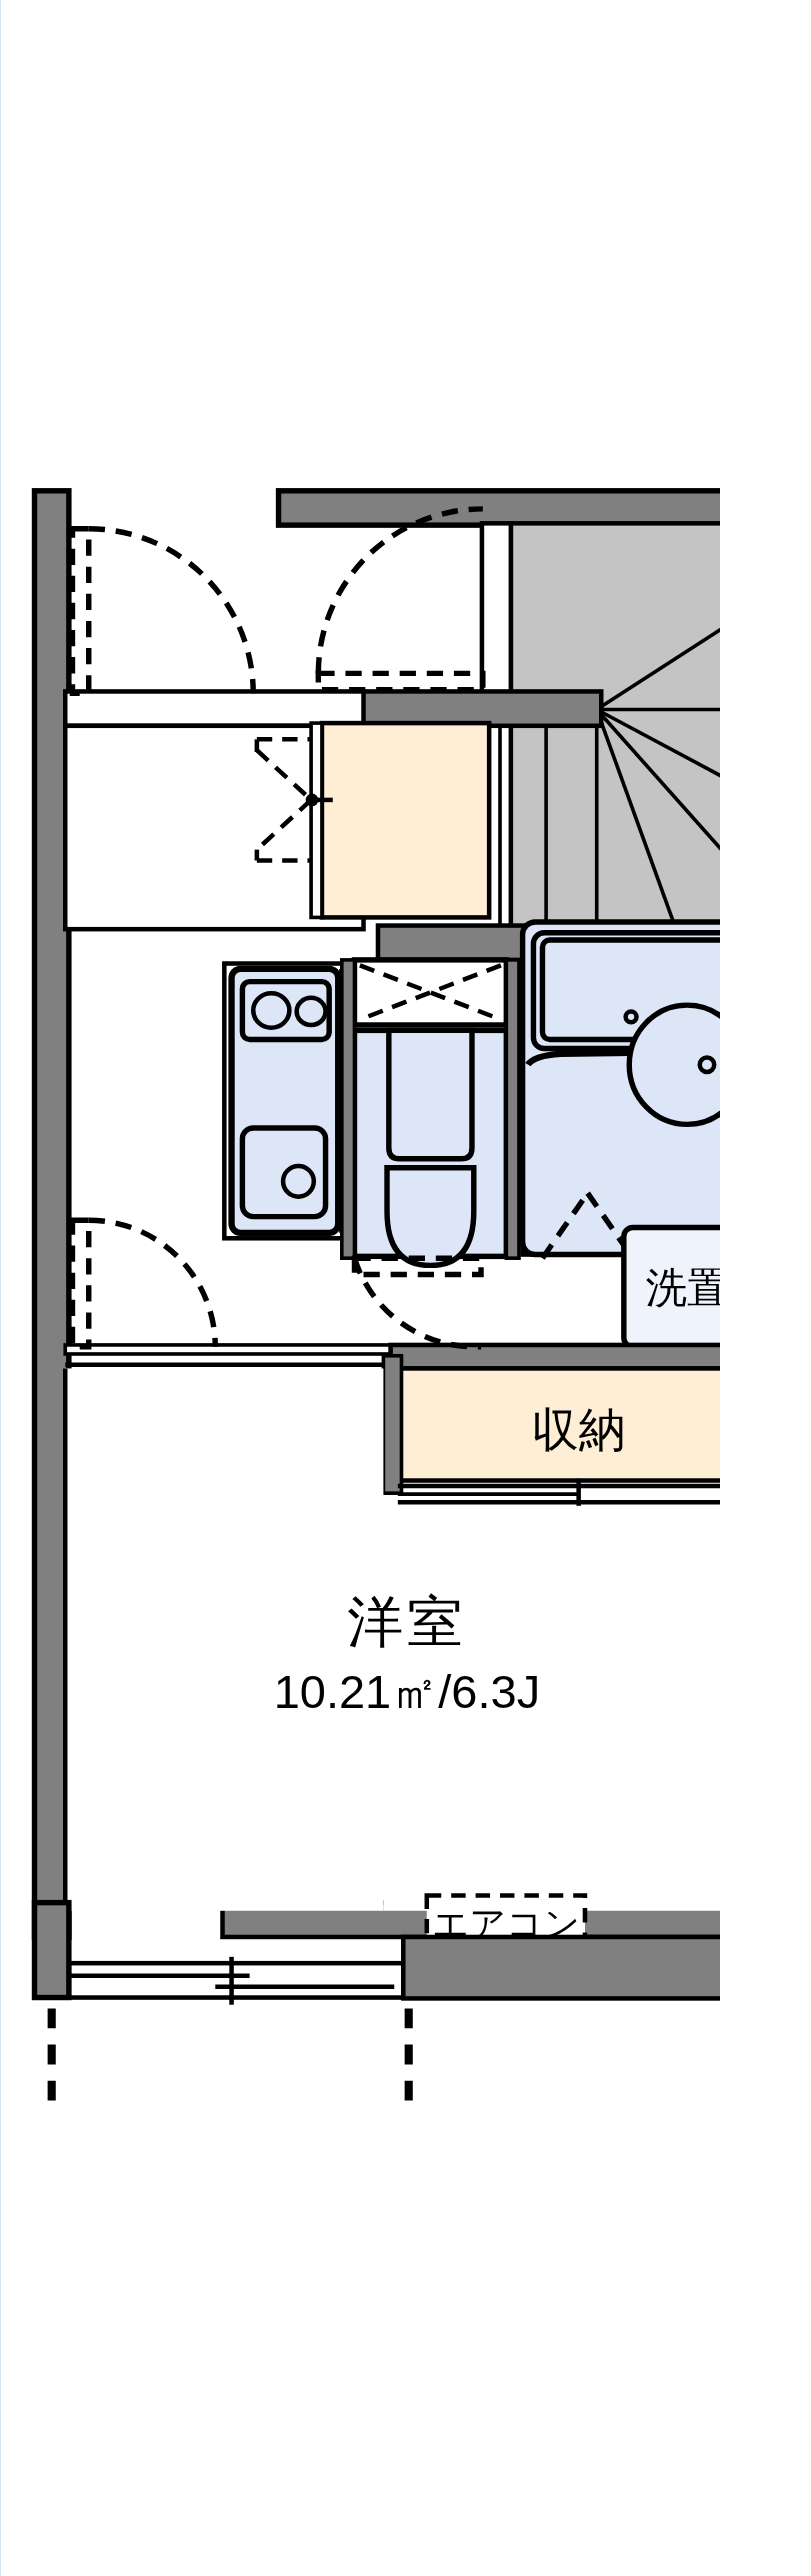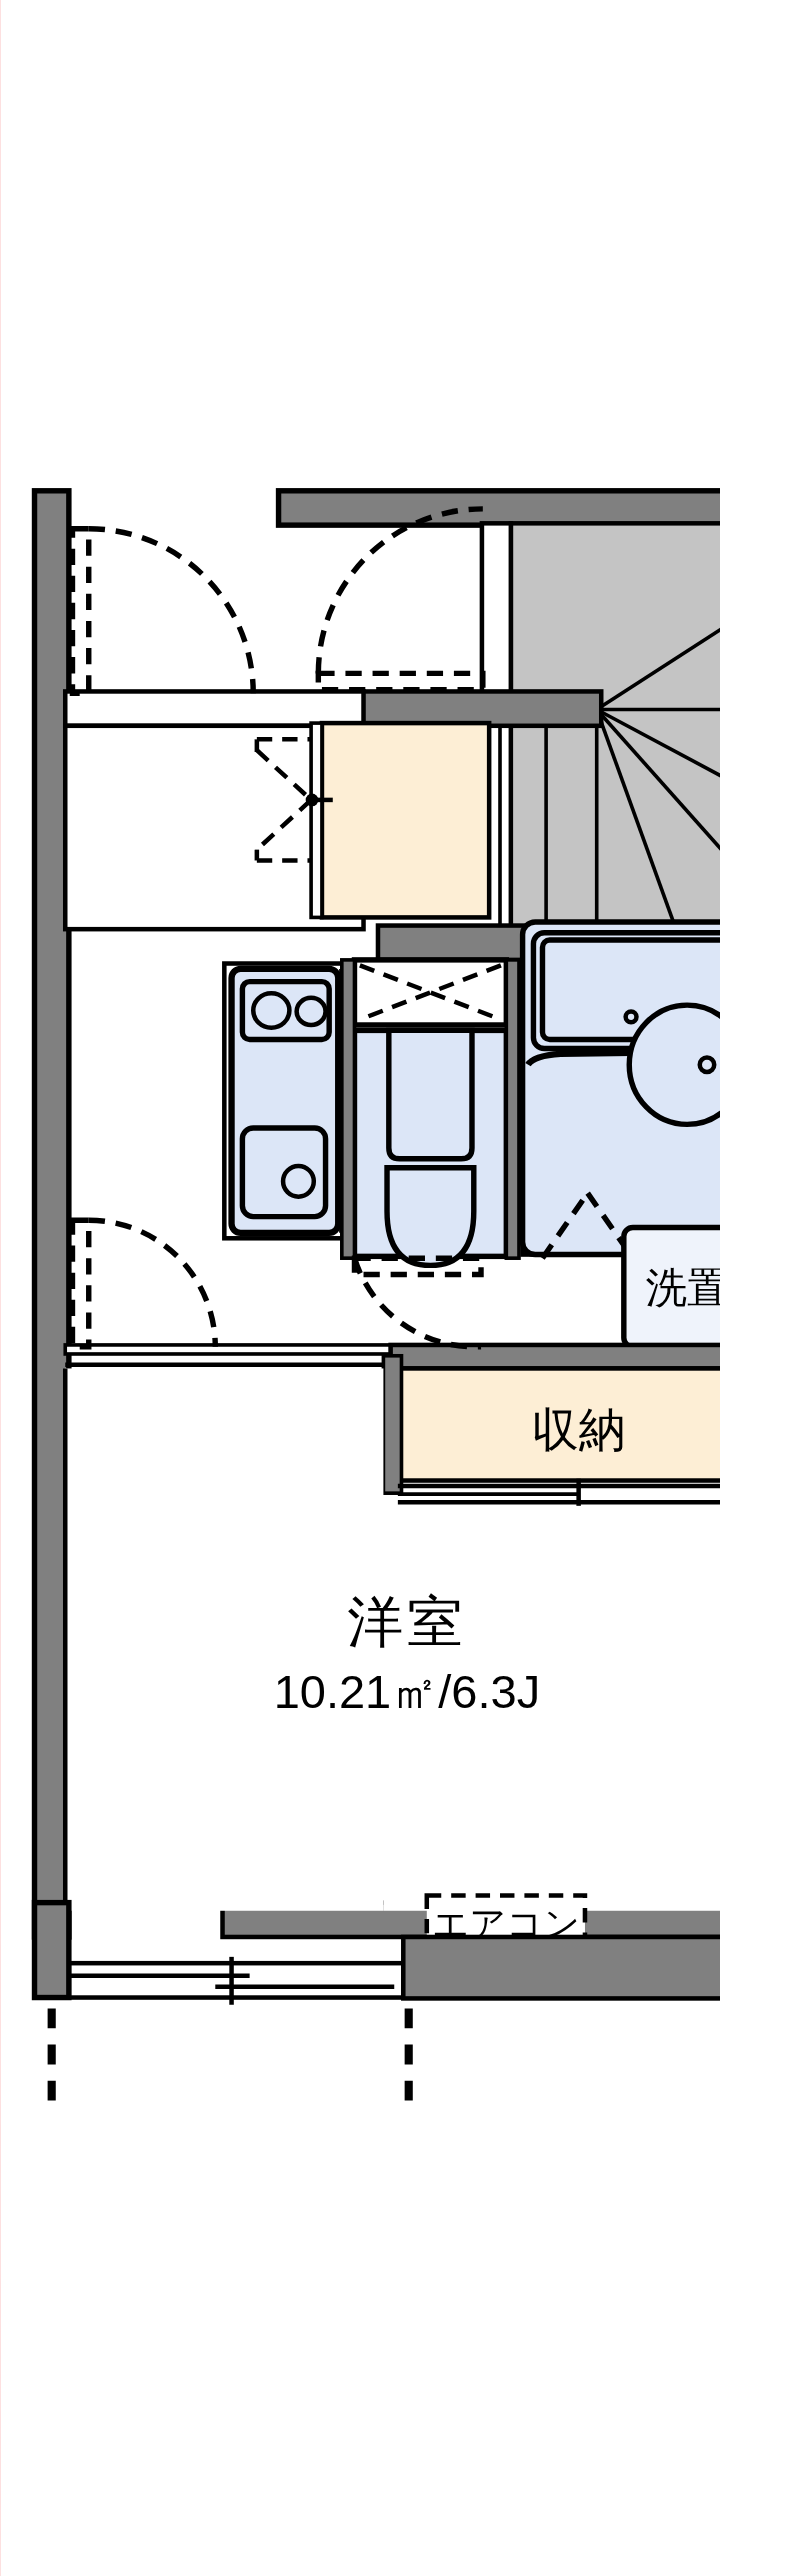--- a/index.html
+++ b/index.html
@@ -1,17 +1,17 @@
 <!DOCTYPE html>
 <html style="font-size:14.5px"><head>
 <meta charset="utf-8">
 <style>
   html,body{margin:0;padding:0;background:#ffffff;}
   body{width:812px;height:2576px;font-family:"Liberation Sans","DejaVu Sans",sans-serif;}
-  #stage{position:relative;width:720px;height:2576px;overflow:hidden;background:#ef4444;}
+  #stage{position:relative;width:720px;height:2576px;overflow:hidden;background:#0369a1;}
   svg{display:block;}
   text{font-family:"Liberation Sans","DejaVu Sans",sans-serif;}
 </style>
 </head>
 <body>
 
 <div id="stage">
 <svg width="812" height="2576" viewBox="0 0 898 2850" xmlns="http://www.w3.org/2000/svg">
 
   <rect x="0" y="0" width="898" height="2850" fill="#ffffff"></rect>

